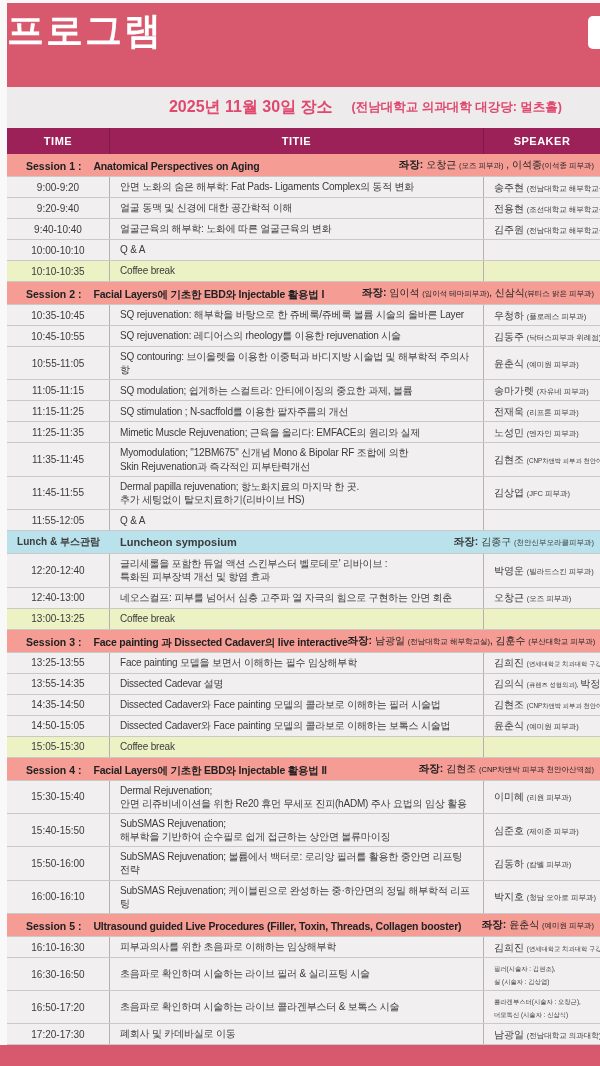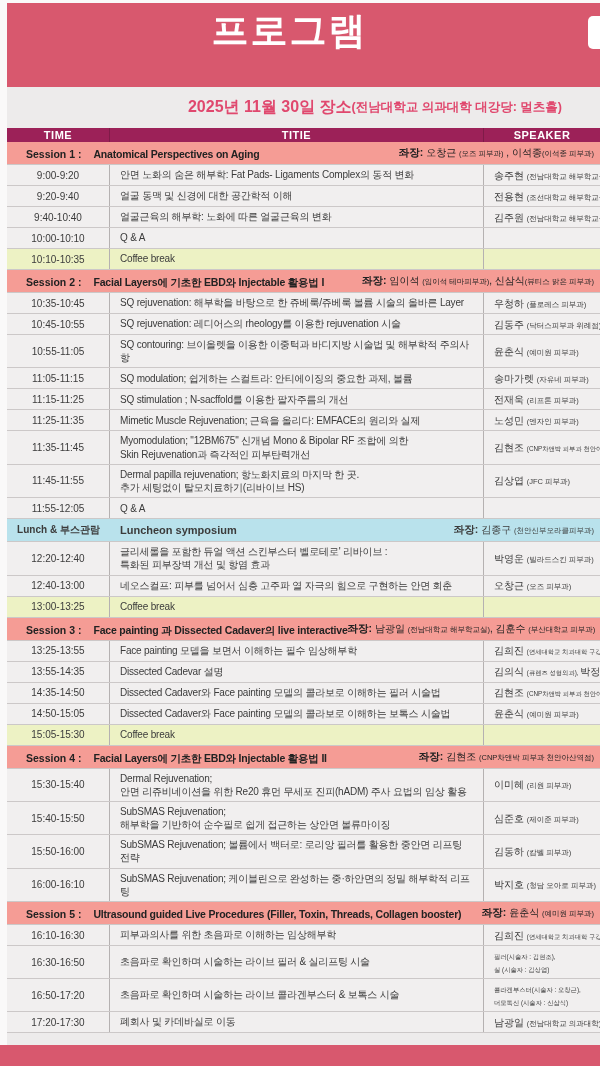--- a/index.html
+++ b/index.html
@@ -8,32 +8,32 @@
     position:relative; width:600px; height:1066px; overflow:hidden;
     background:#EDEBEB; font-family:"Liberation Sans", sans-serif;
     color:#3b3b3b;
   }
   .left-strip { position:absolute; left:0; top:0; width:7px; height:100%; background:#FAF9F9; z-index:6; }
   .top-strip  { position:absolute; left:0; top:0; width:100%; height:3px; background:#FAF9F9; z-index:6; }
   .content { position:absolute; left:7px; top:3px; width:593px; }
 
   
   .banner { height:84px; background:#D8586E; position:relative; overflow:hidden;
-            display:flex; align-items:flex-start; justify-content:center; padding-top:9px; }
+            display:flex; align-items:flex-start; justify-content:flex-start; padding-top:9px; }
   .banner-title { color:#ffffff; font-weight:bold; font-size:37px; letter-spacing:2px; margin-right:28px; line-height:1; }
   .cut-glyph { position:absolute; right:-5px; top:13px; width:17px; height:33px; background:#ffffff; border-radius:5px; }
 
   
   .date-line { height:41px; display:flex; align-items:center; justify-content:flex-end;
-               padding-right:38px; color:#E0486E; font-weight:bold; gap:0; white-space:nowrap; }
+               padding-right:38px; color:#E0486E; font-weight:bold; gap:19px; white-space:nowrap; }
   .date-main { font-size:16px; }
   .date-venue { font-size:12.5px; }
 
   
-  .thead { display:grid; grid-template-columns:103px 1fr 117px; background:#9C2158; height:14px;
+  .thead { display:grid; grid-template-columns:103px 1fr 117px; background:#9C2158; height:26px;
            color:#ffffff; font-weight:bold; font-size:11px; letter-spacing:0.5px; }
   .thead > div { display:flex; align-items:center; justify-content:center; }
   .thead > div:first-child { border-right:1px solid rgba(0,0,0,0.18); }
   .thead > div:last-child  { border-left:1px solid rgba(0,0,0,0.18); }
 
   .row { background:#F1EFEF; border-bottom:1px solid #CCC8C8; min-height:21px; }
   .row.item { display:grid; grid-template-columns:103px 1fr 117px; }
   .row.break { background:#EDF2C4; }
   .cell.time { display:flex; align-items:center; justify-content:center; text-align:center;
                font-size:10px; border-right:1px solid #B5B1B1; padding:2px; }

